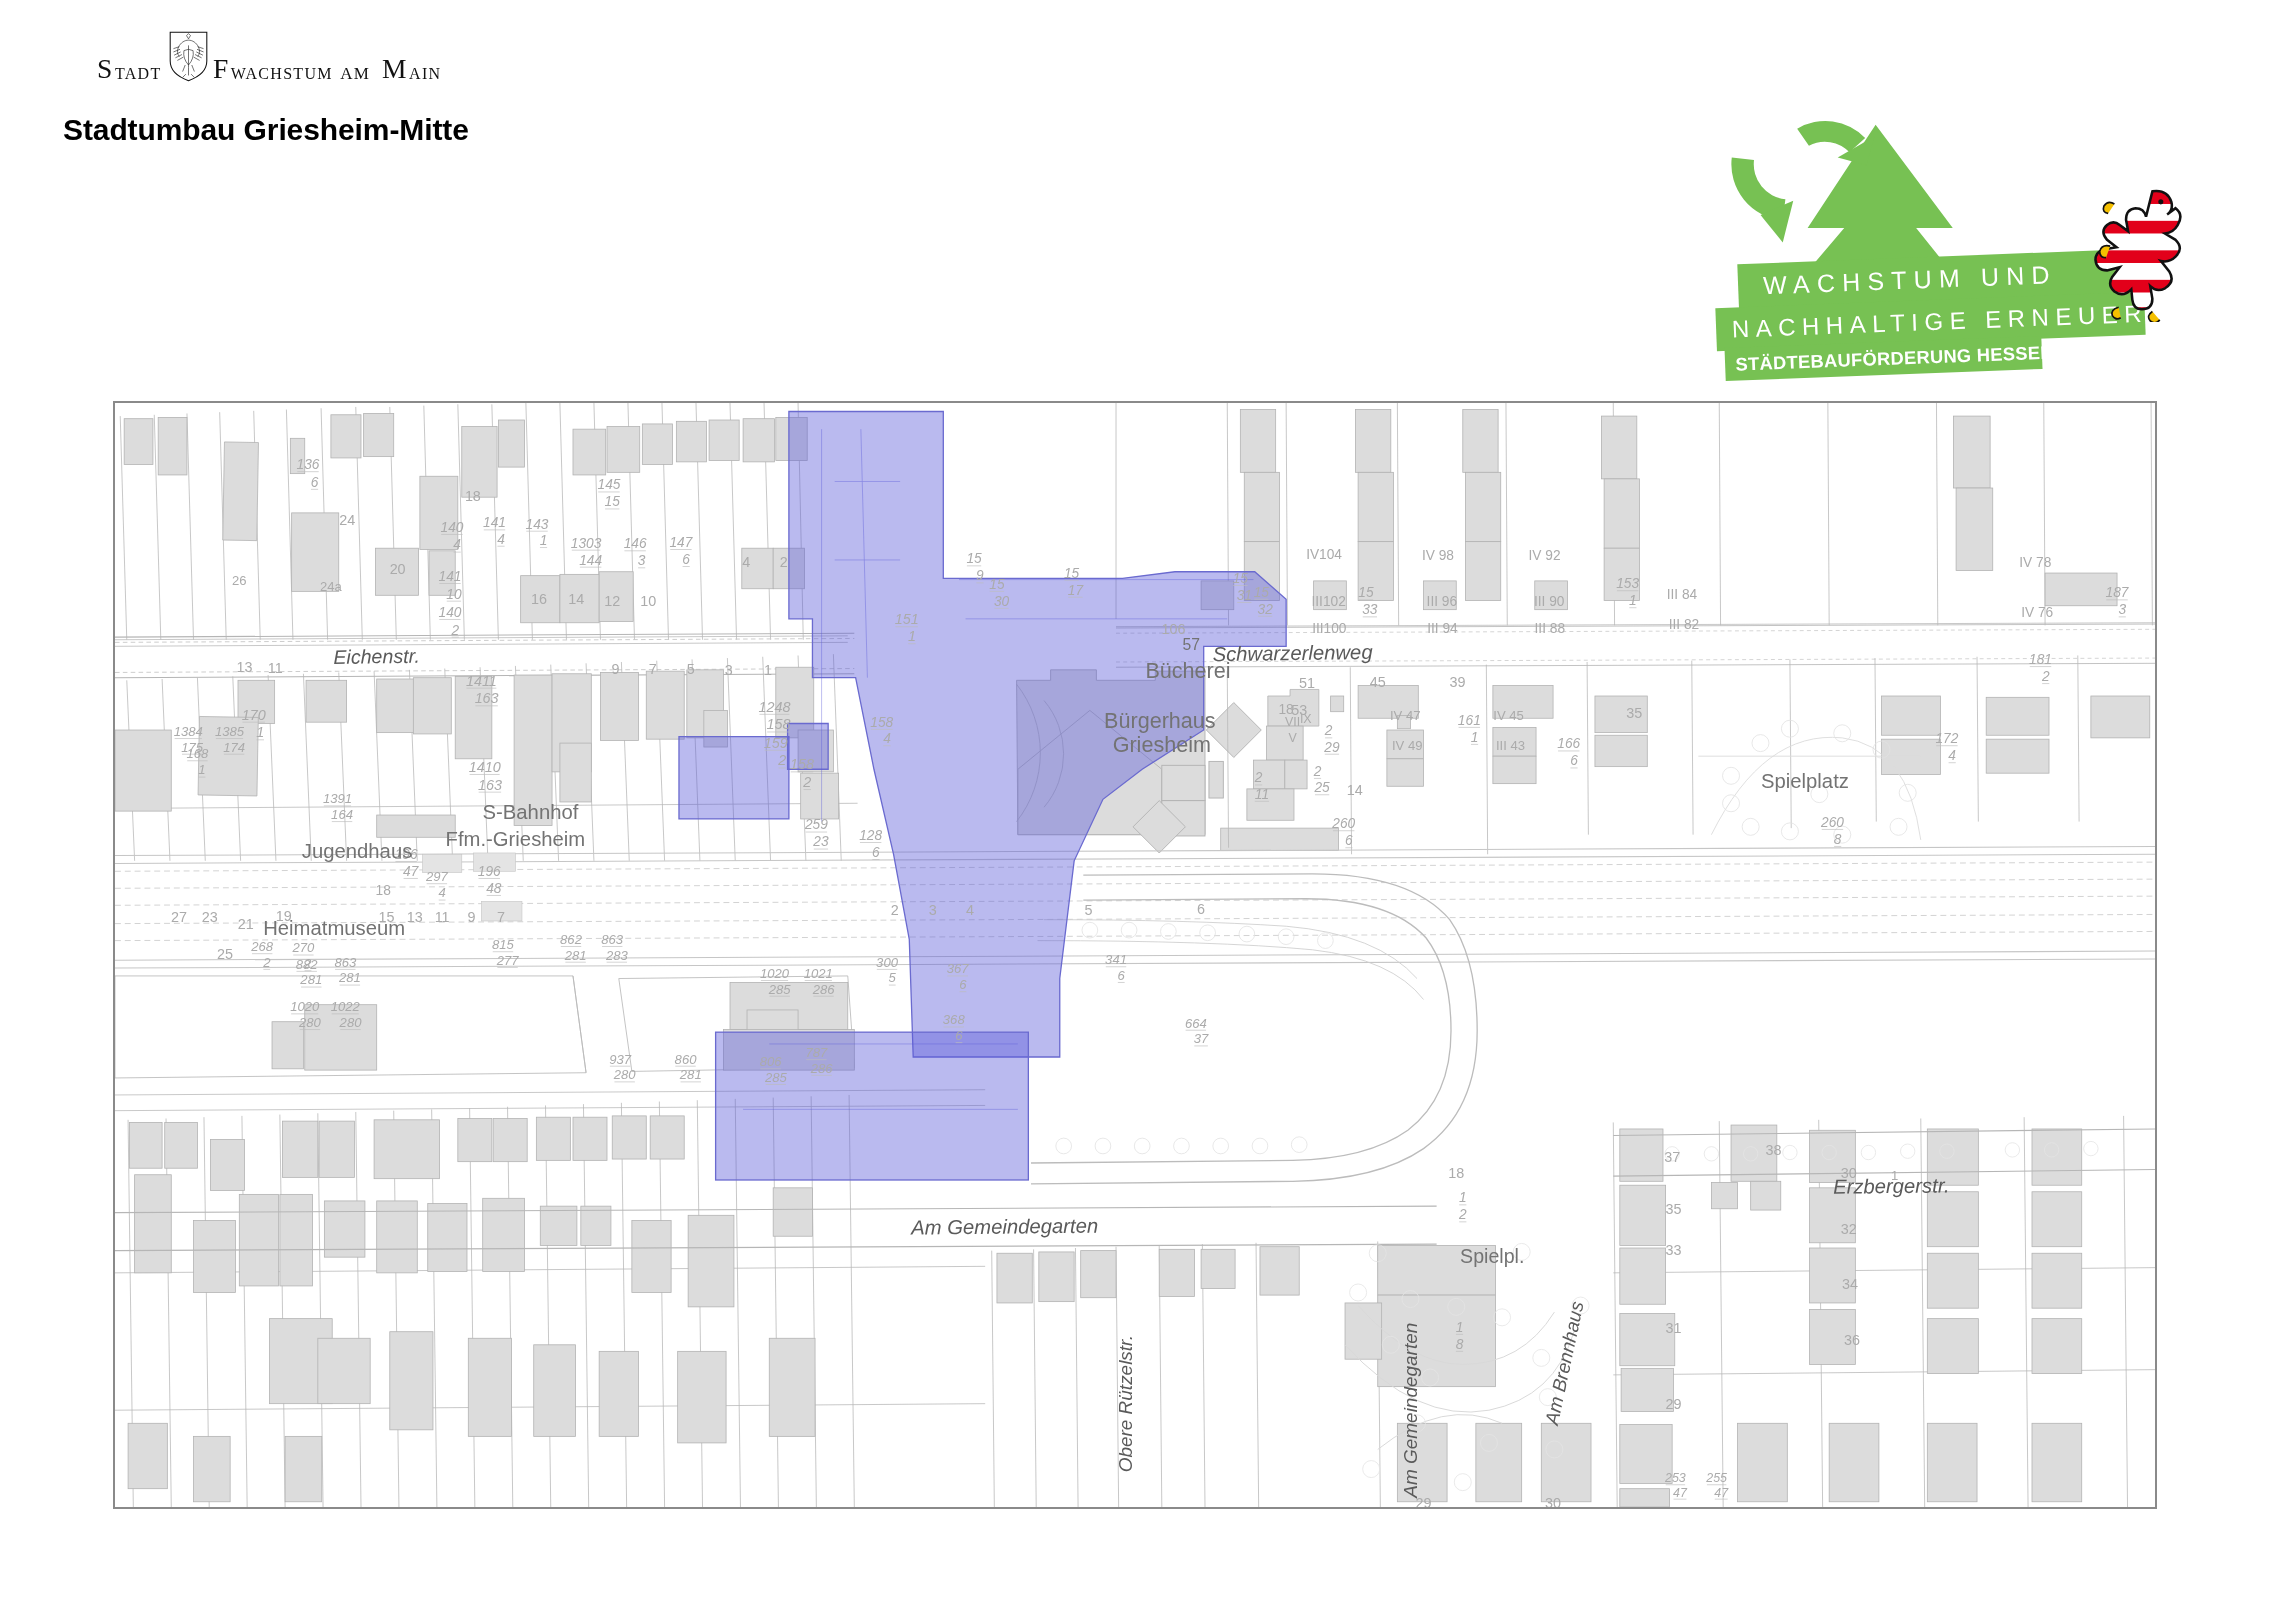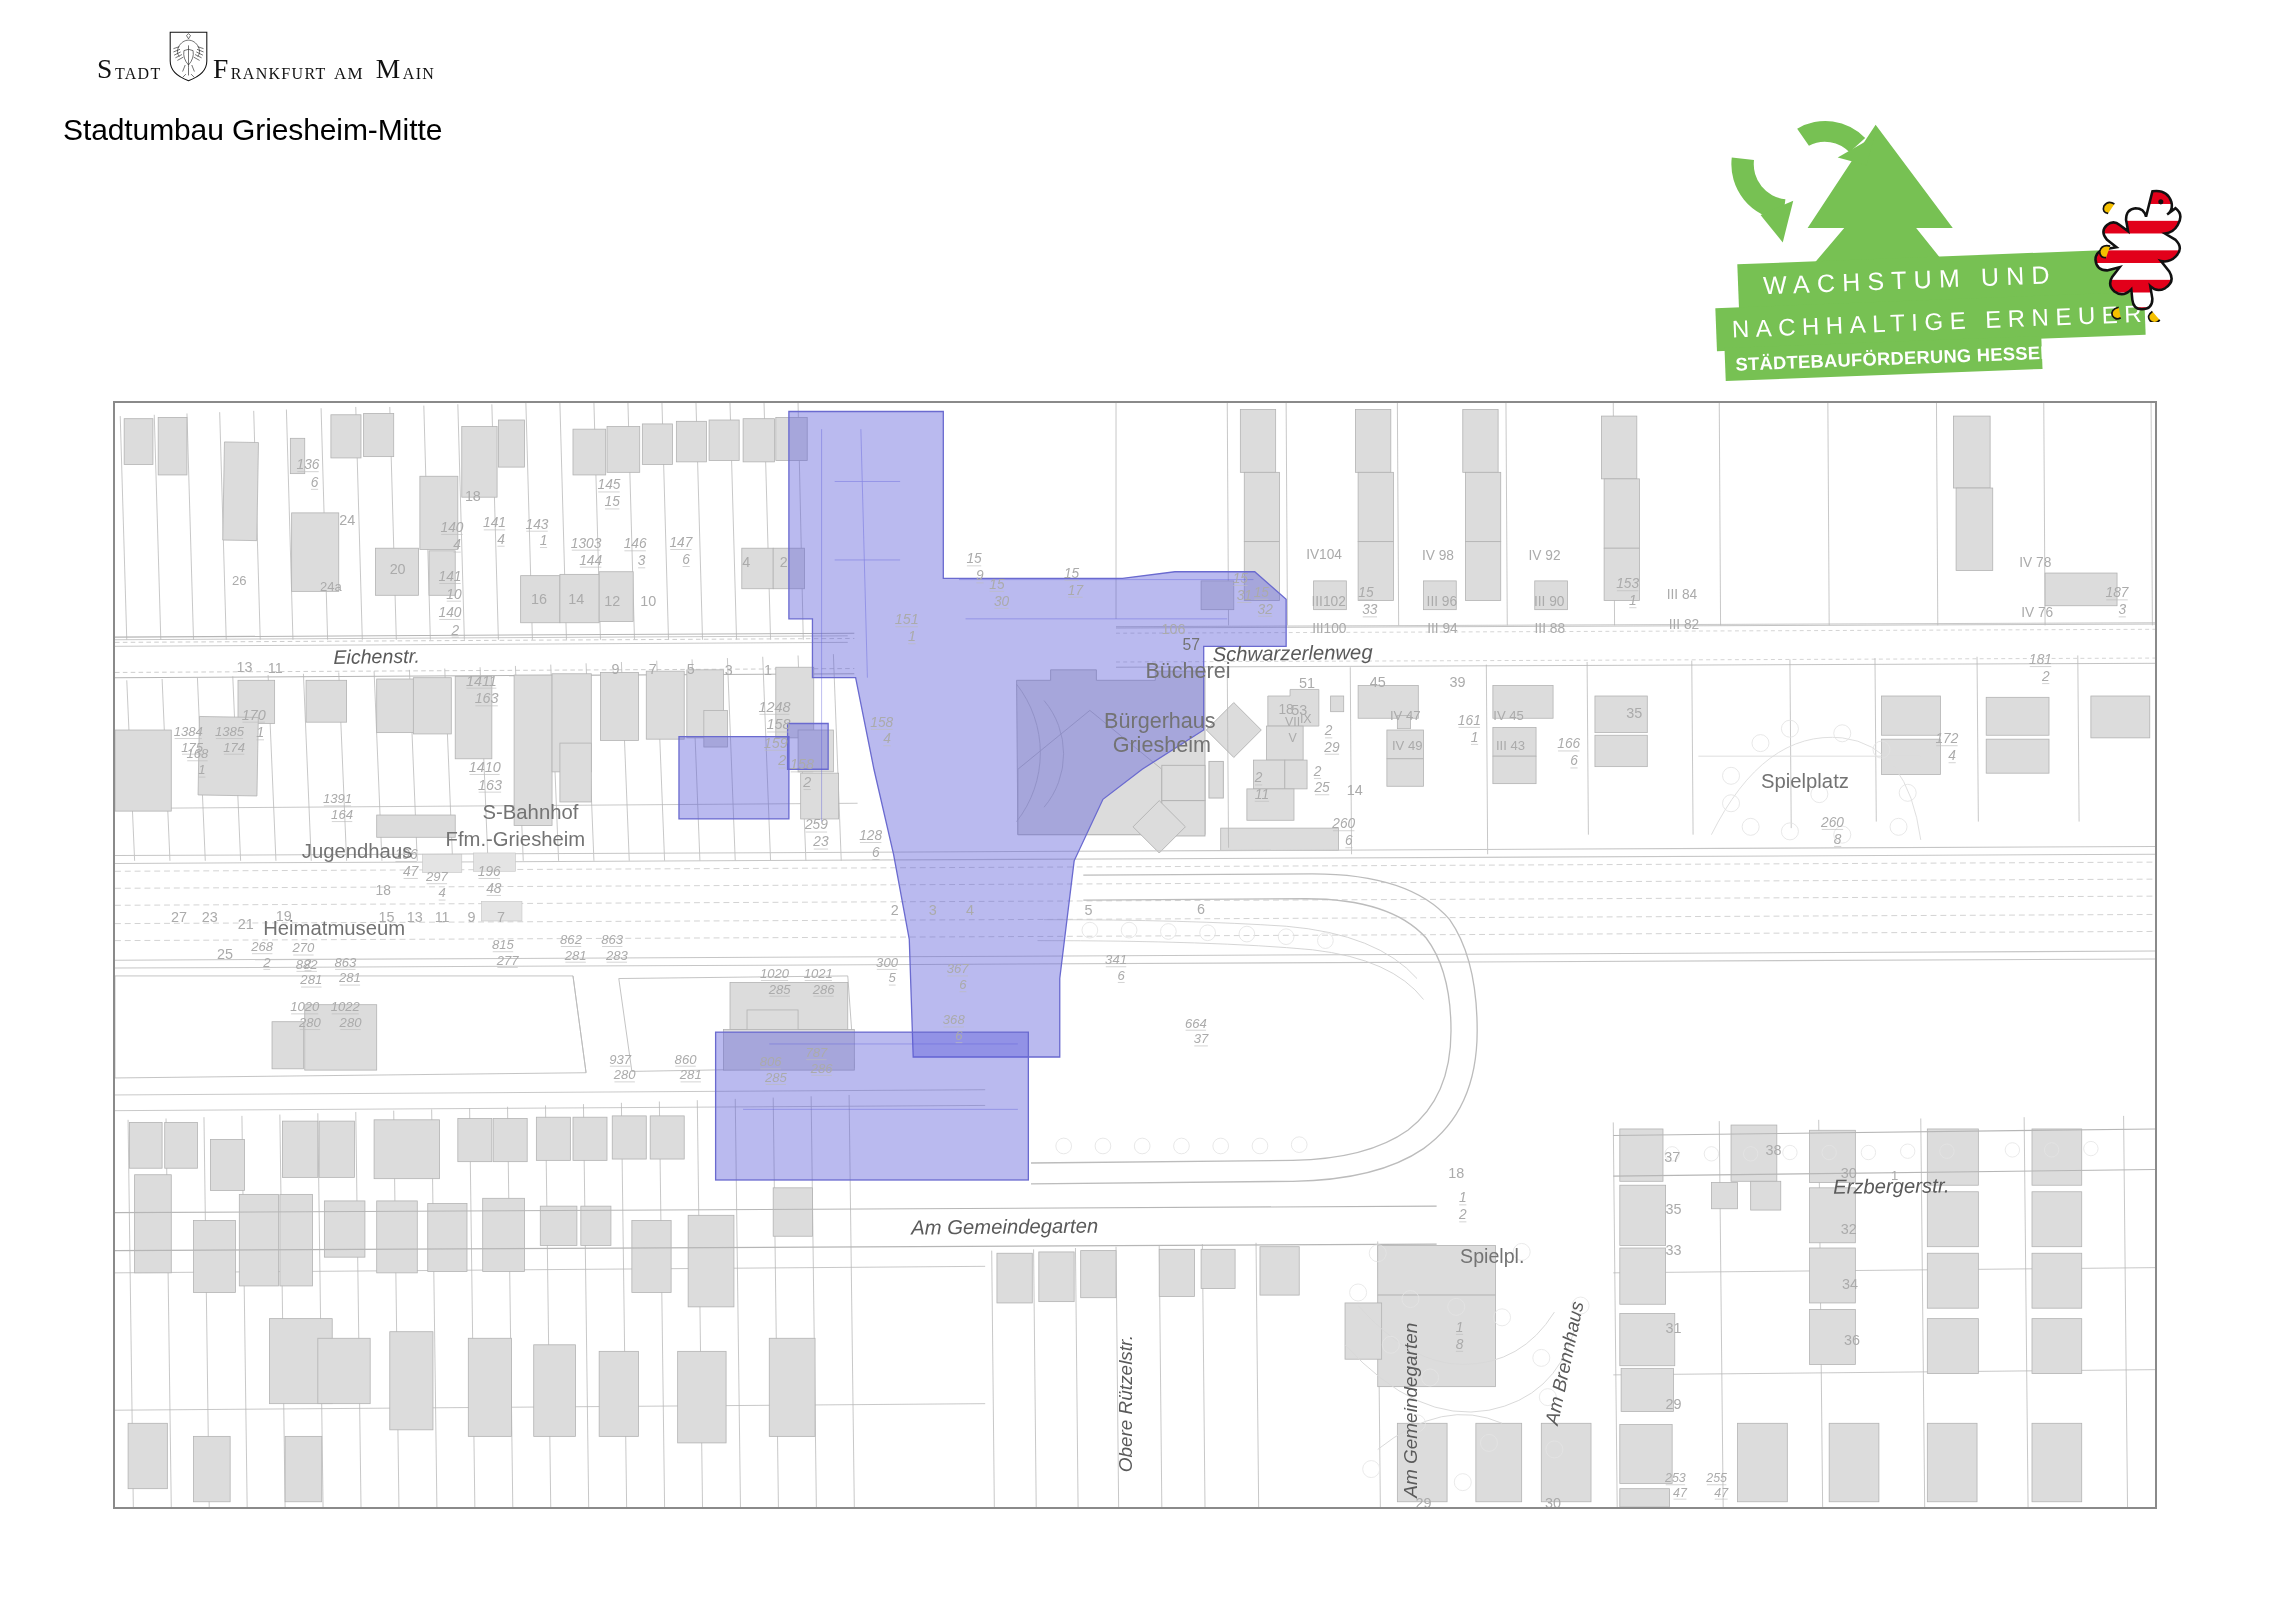--- a/index.html
+++ b/index.html
@@ -11,21 +11,21 @@
 
   
   #header{position:absolute;left:0;top:0;width:2295px;height:327px;}
 
   #city-logo{position:absolute;left:97px;top:31px;width:419px;height:51px;display:flex;align-items:flex-end;gap:6.5px;}
   #city-logo .word{font-family:"Liberation Serif",serif;font-weight:400;letter-spacing:1.3px;color:#111;line-height:1;}
   #city-logo .w1{font-size:27.5px;}
   #city-logo .sc{font-size:16px;}
   .crest{width:41px;height:51px;position:relative;flex:0 0 auto;}
 
-  #sub-title{position:absolute;left:63px;top:113px;font-size:30px;font-weight:normal;color:#000;letter-spacing:-0.1px;}
+  #sub-title{position:absolute;left:63px;top:113px;font-size:30px;font-weight:bold;color:#000;letter-spacing:-0.1px;}
   #main-title{position:absolute;left:63px;top:150px;font-size:47px;font-weight:bold;color:#000;letter-spacing:-0.5px;}
 
   
   #program-logo{position:absolute;left:1720px;top:118px;width:458px;height:275px;}
   .pl-tree{position:absolute;}
   .pl-band{position:absolute;background:#77c153;color:#fff;display:flex;align-items:center;
            font-weight:400;white-space:nowrap;}
   .pl-band.b1{left:18.3px;top:139px;width:353px;height:44px;transform:rotate(-2.2deg);
               font-size:25px;letter-spacing:7.2px;padding-left:25px;}
   .pl-band.b2{left:-3.9px;top:182px;width:413px;height:43px;transform:rotate(-2.2deg);
@@ -65,21 +65,21 @@
           <path d="M17 24 l-9 3 M18 28 l-10 4 M19 32 l-10 5 M21 36 l-10 5 M23 40 l-9 5"></path>
           <path d="M45 24 l9 3 M44 28 l10 4 M43 32 l10 5 M41 36 l10 5 M39 40 l9 5"></path>
           <path d="M31 22 v34"></path>
           <path d="M24 30 q7 -4 14 0 q2 12 -7 22 q-9 -10 -7 -22z"></path>
           <path d="M26 52 l-4 10 M36 52 l4 10 M31 56 v12"></path>
           <path d="M27 66 l-5 5 M35 66 l5 5"></path>
         </g>
       </svg>
     </span>
     <span class="word w1" style="margin-left:-2.6px">F</span>
-    <span class="word sc" style="margin-left:-5.2px">RANKFURT</span>
+    <span class="word sc" style="margin-left:-5.2px">WACHSTUM</span>
     <span class="word sc" style="margin-left:1px;font-size:17px">AM</span>
     <span class="word w1" style="margin-left:5.2px">M</span>
     <span class="word sc" style="margin-left:-5.2px">AIN</span>
   </div>
 
   <div id="sub-title">Stadtumbau Griesheim-Mitte</div>
 
   <div id="program-logo">
     <svg class="pl-tree" width="340" height="164" viewBox="0 0 520 250">
       <path d="M238 10 L356 168 L300 168 L366 250 L120 250 L190 168 L134 168 Z" fill="#77c153"></path>

